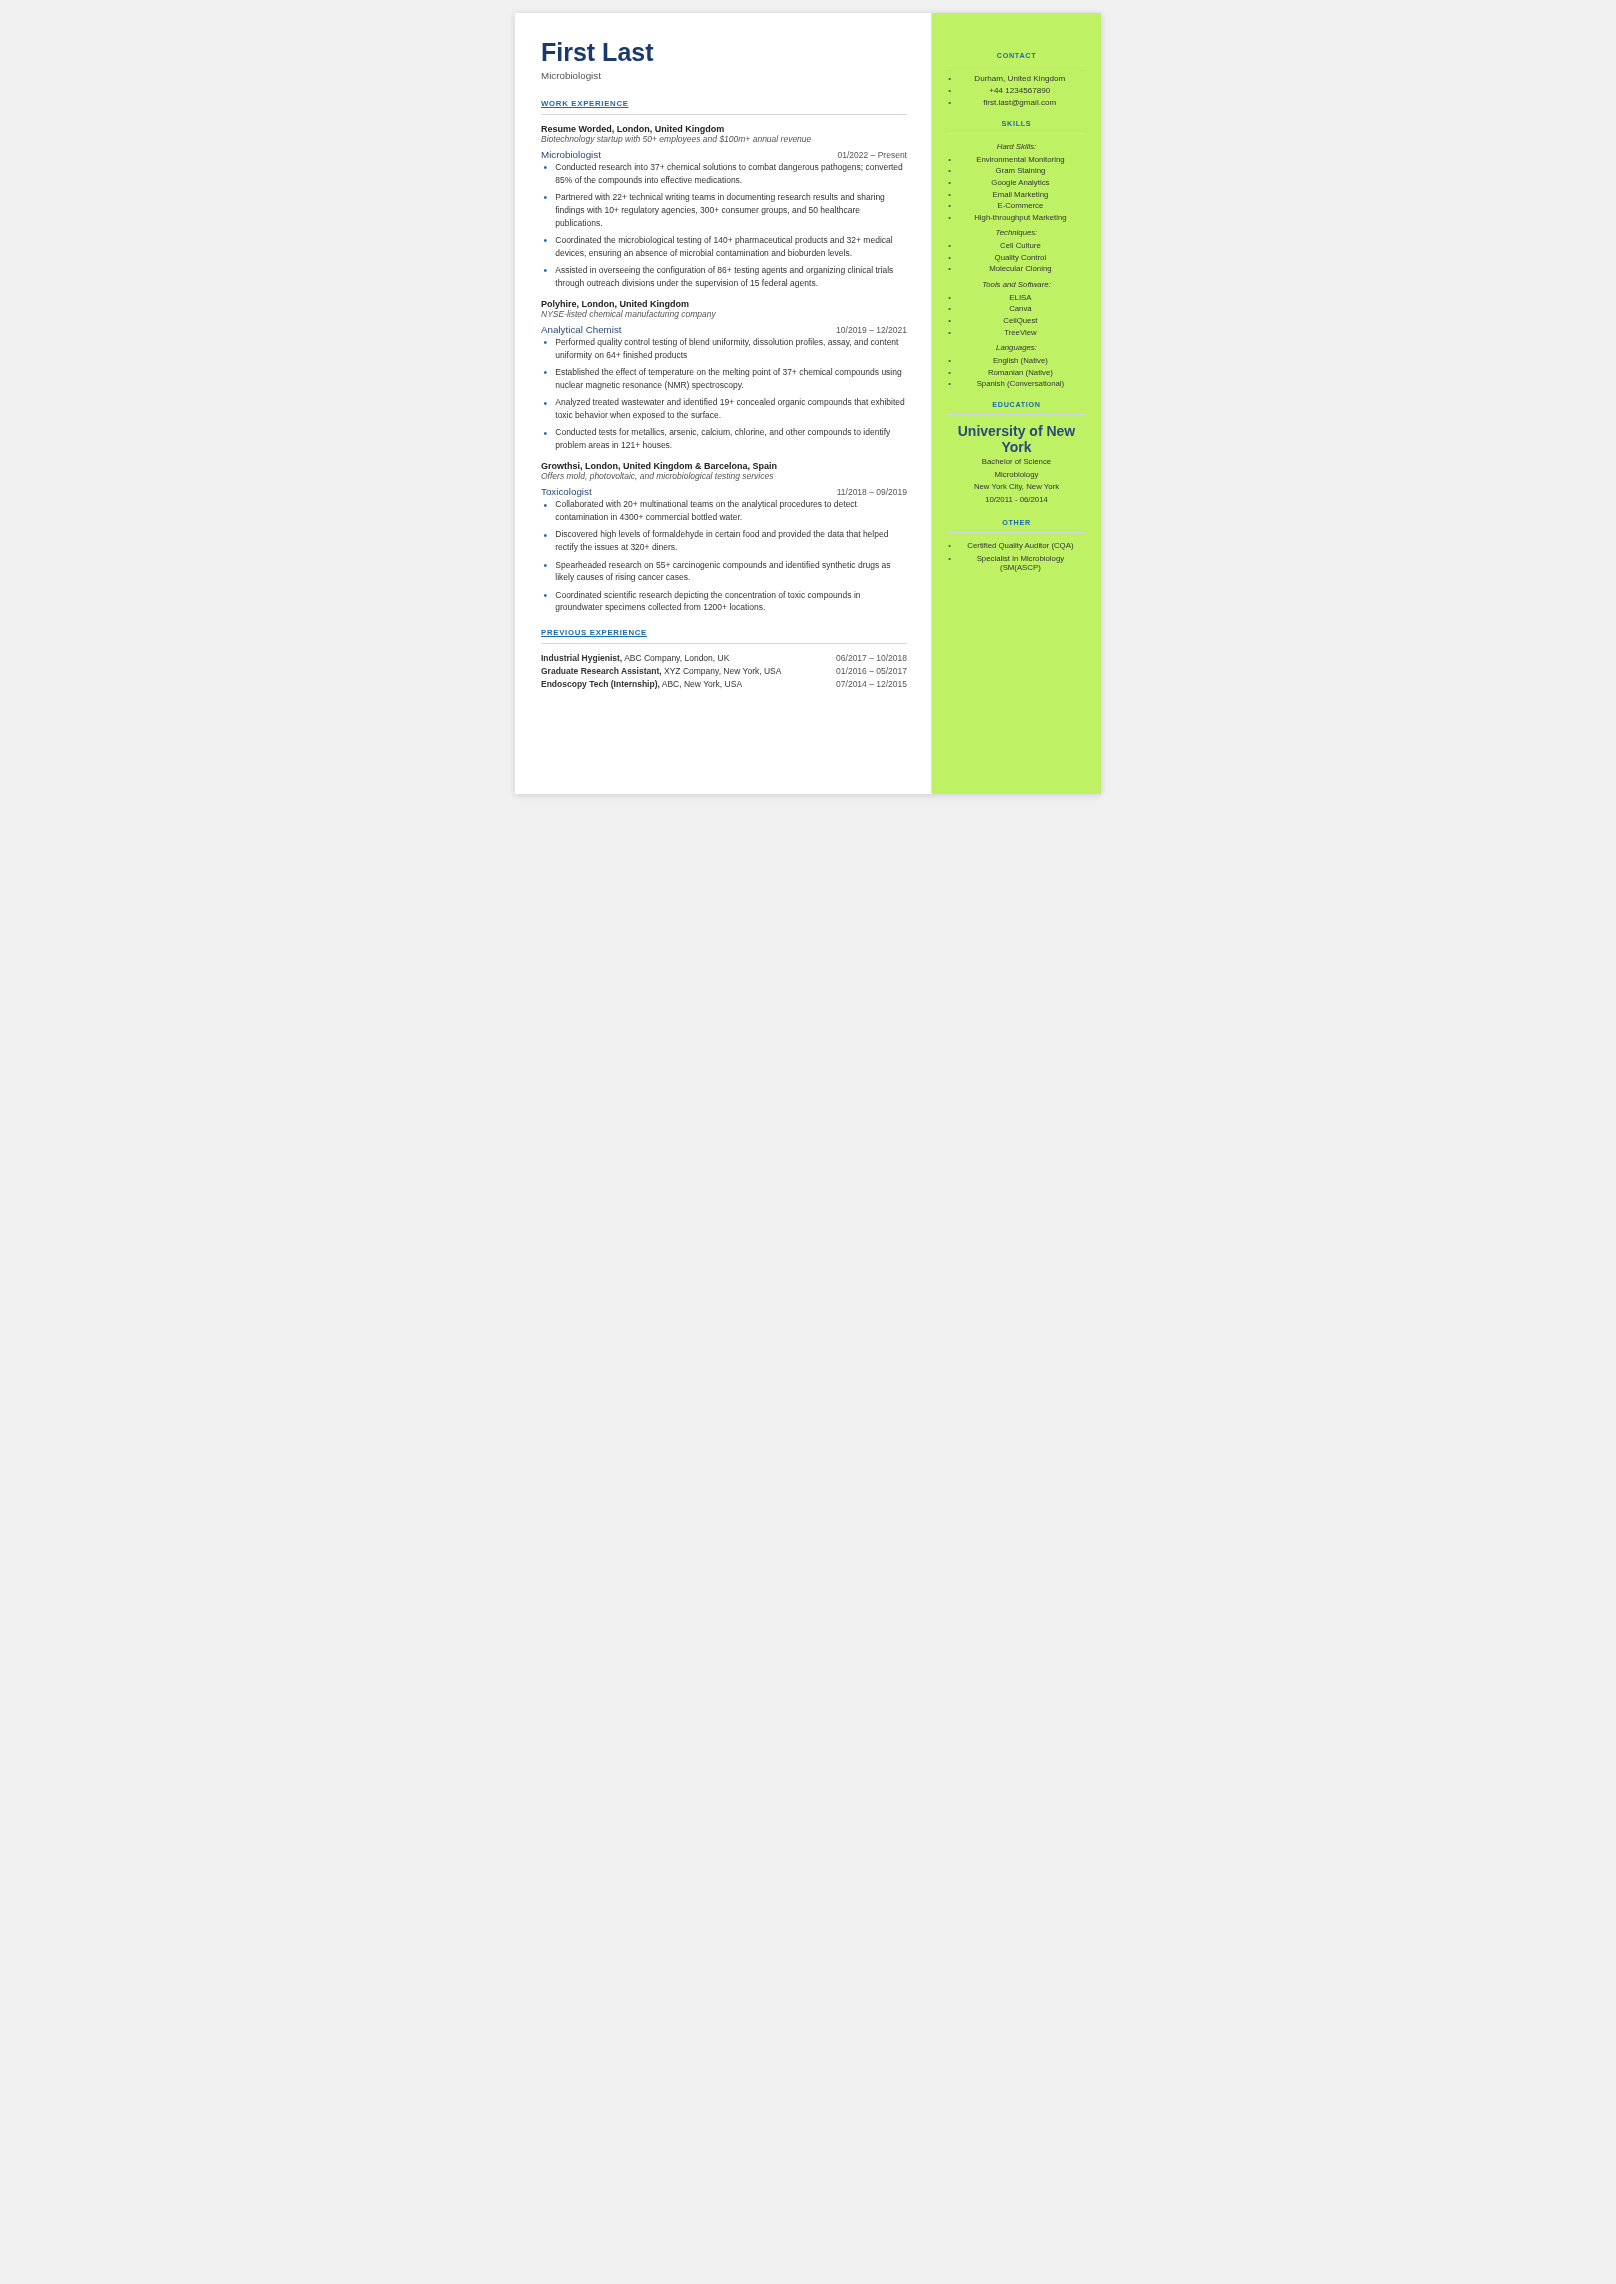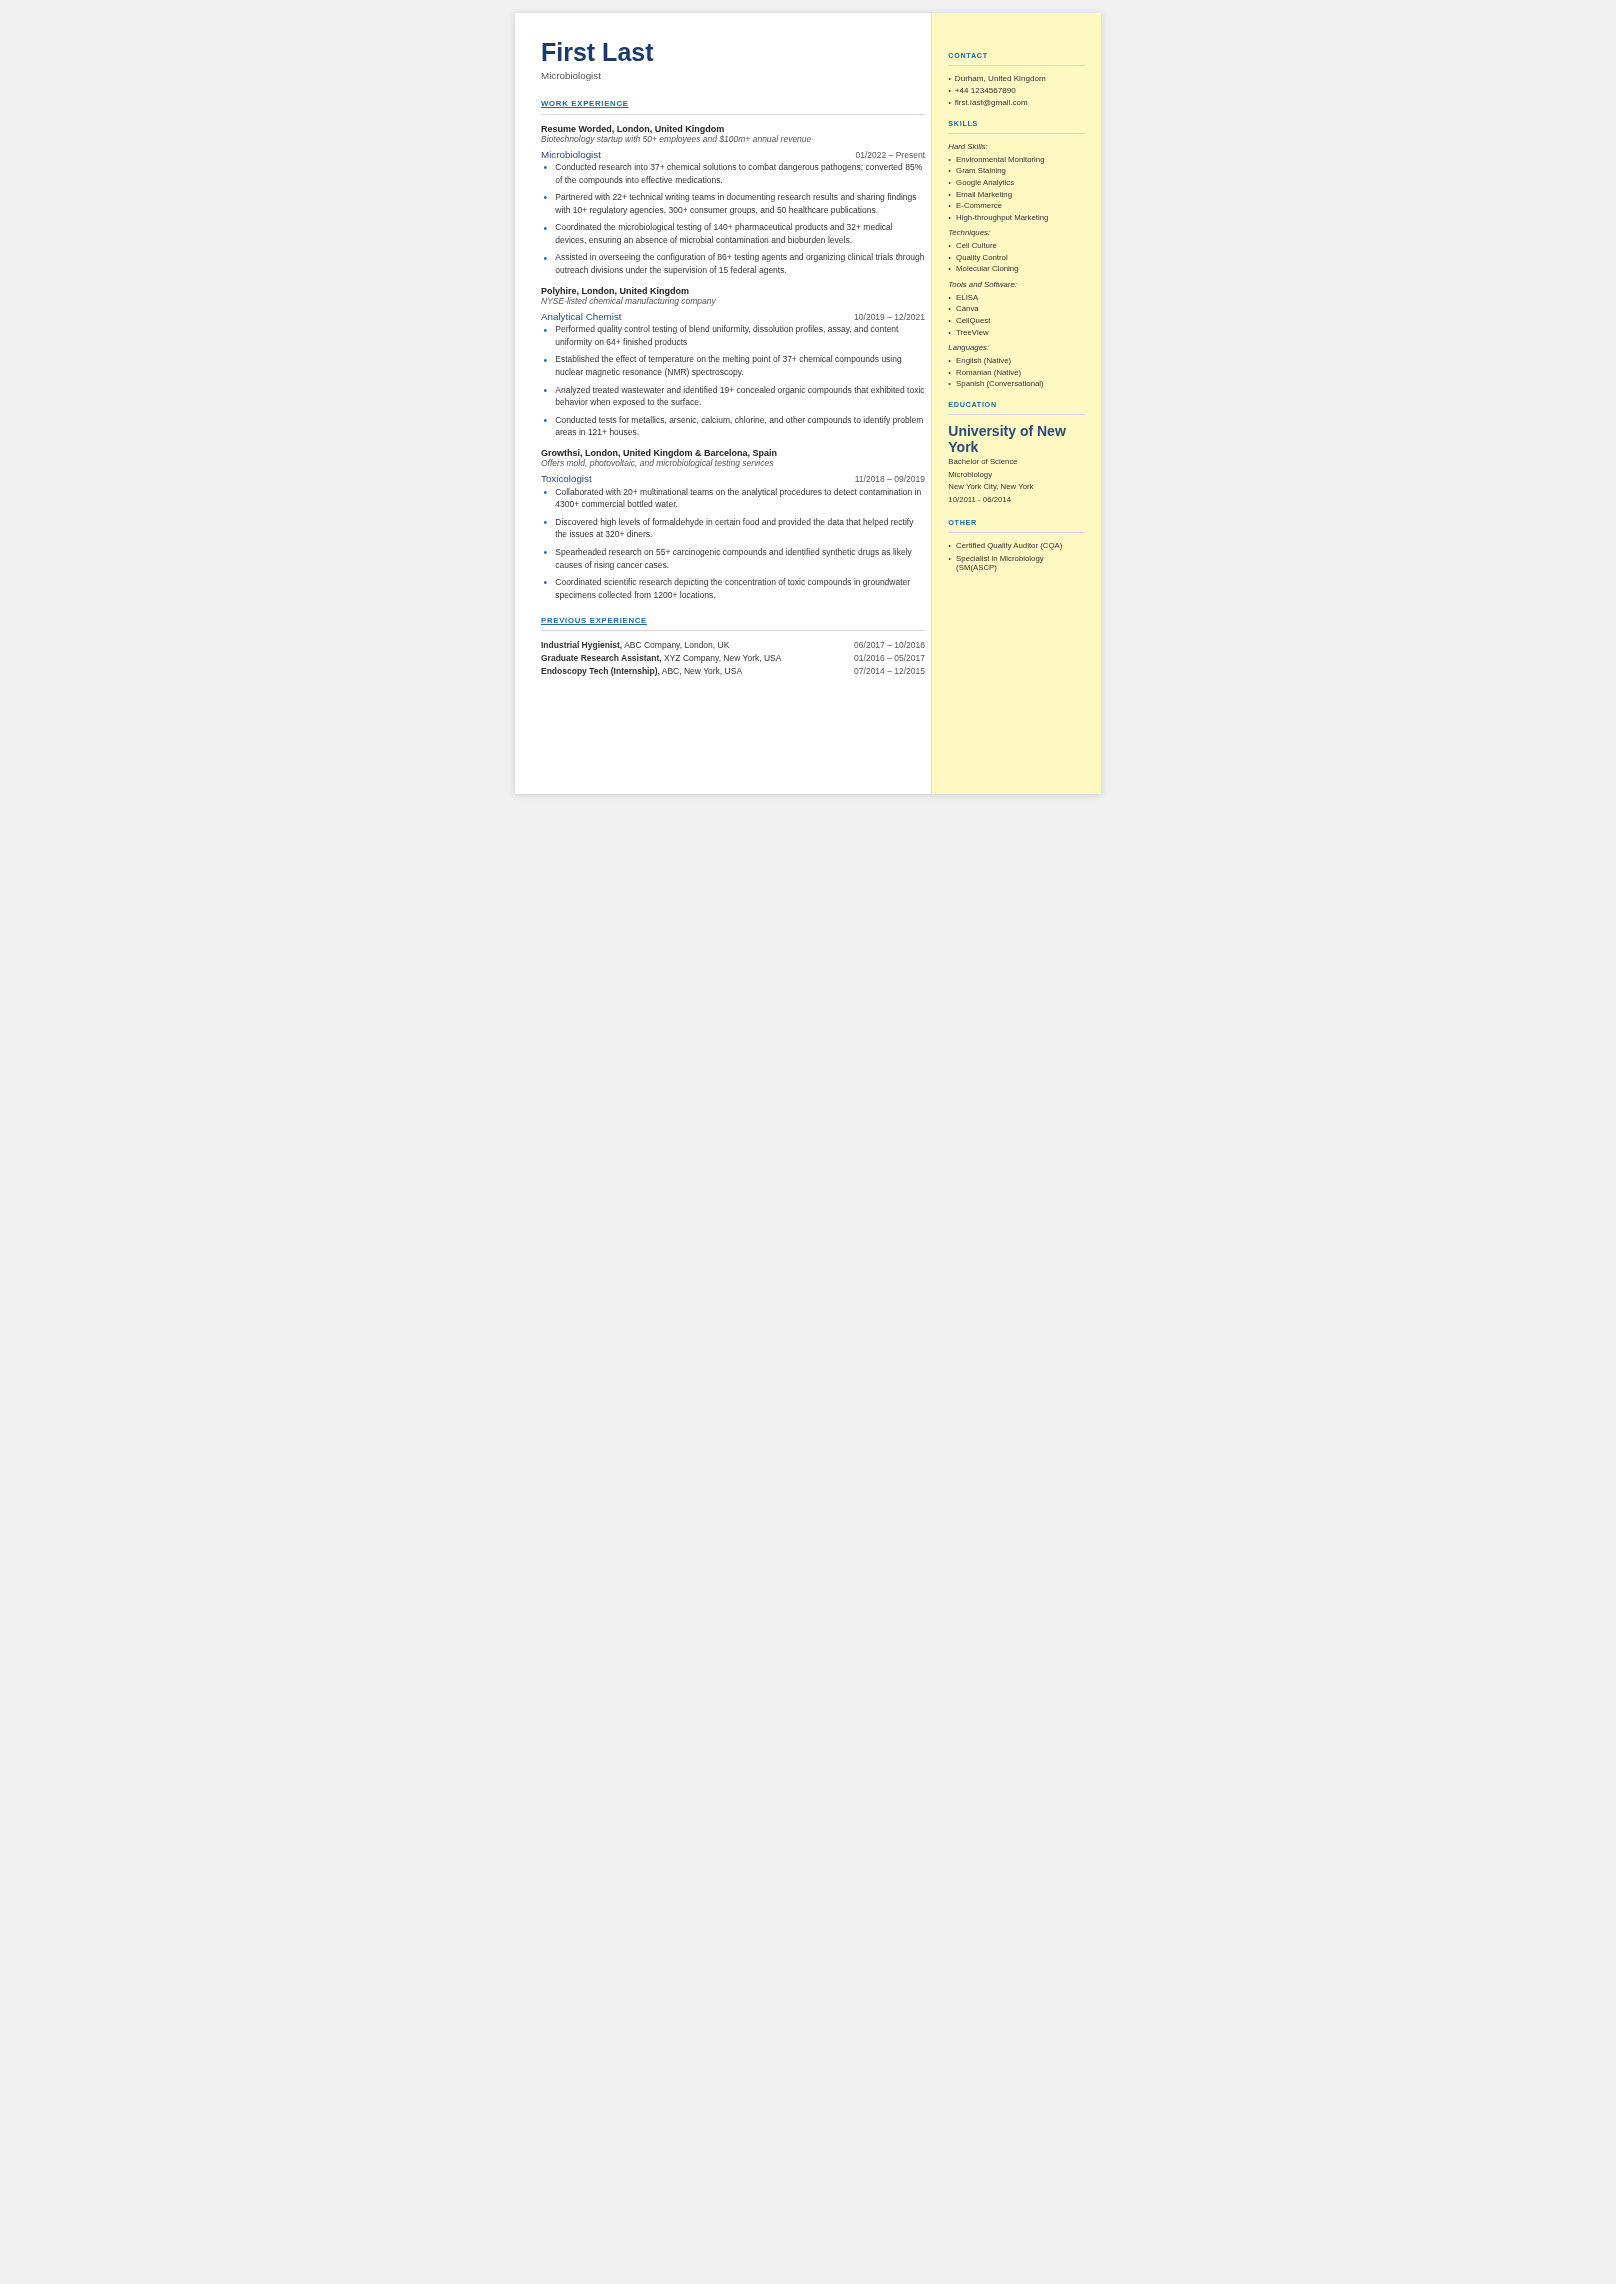--- a/index.html
+++ b/index.html
@@ -13,21 +13,21 @@
     .resume {
       background: #fff;
       width: 586px;
       min-height: 781px;
       display: flex;
       box-shadow: 0 1.3px 6.5px rgba(0,0,0,0.15);
     }
     
     .left-col {
       flex: 1;
-      padding: 26px 6px 26px 26px;
+      padding: 26px 24px 26px 26px;
       border-right: 0.7px solid #e0e0e0;
     }
     .name {
       font-size: 25px;
       font-weight: 900;
       color: #1a3a6b;
       line-height: 1.1;
       margin-bottom: 3.9px;
     }
     .title {
@@ -113,21 +113,22 @@
     .prev-exp-dates {
       color: #555;
       white-space: nowrap;
       margin-left: 13px;
     }
 
     
     .right-col {
       width: 169px;
       padding: 26px 16.3px 26px 16.3px;
-      background: #fef9c3;
+      background: #bef264;
+      text-align: center;
     }
     .right-section-heading {
       font-size: 7.2px;
       font-weight: 700;
       color: #1a6aad;
       letter-spacing: 0.7px;
       text-transform: uppercase;
       margin-bottom: 5.2px;
       margin-top: 11.7px;
     }

